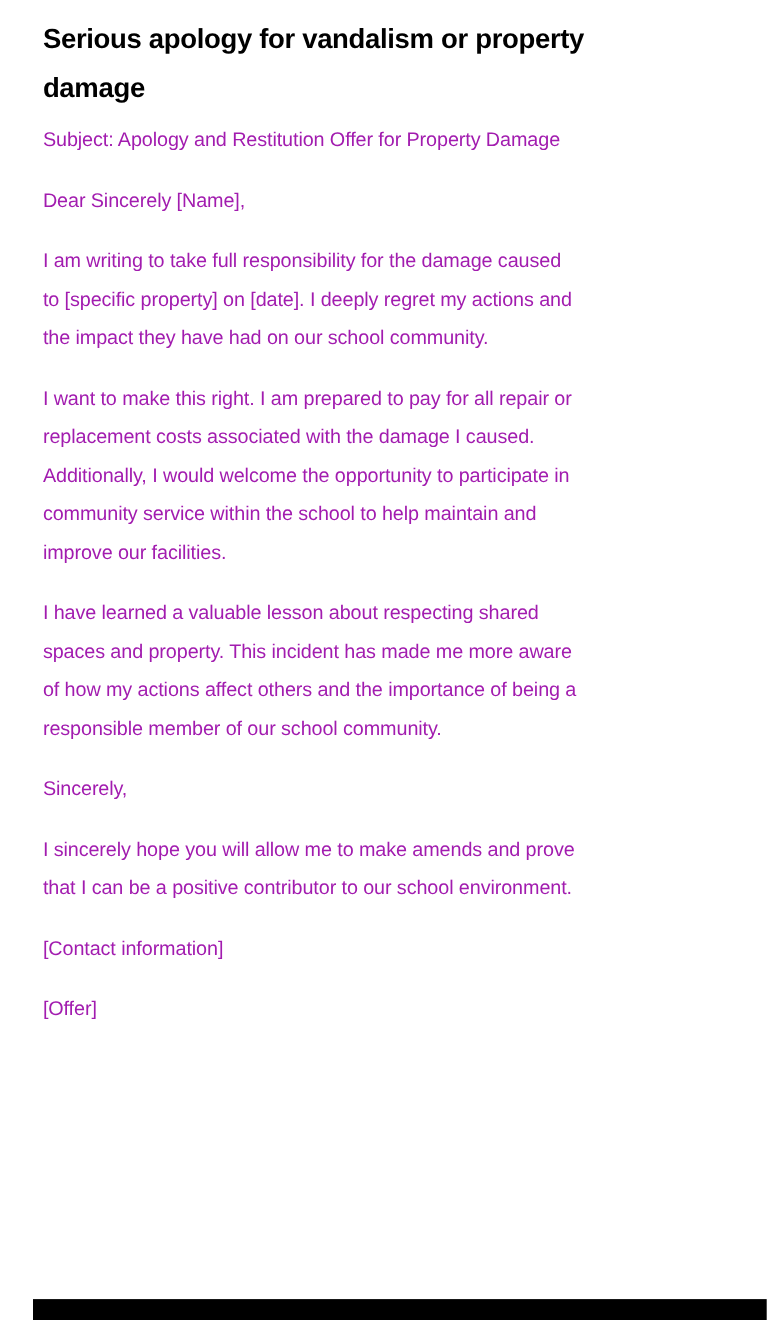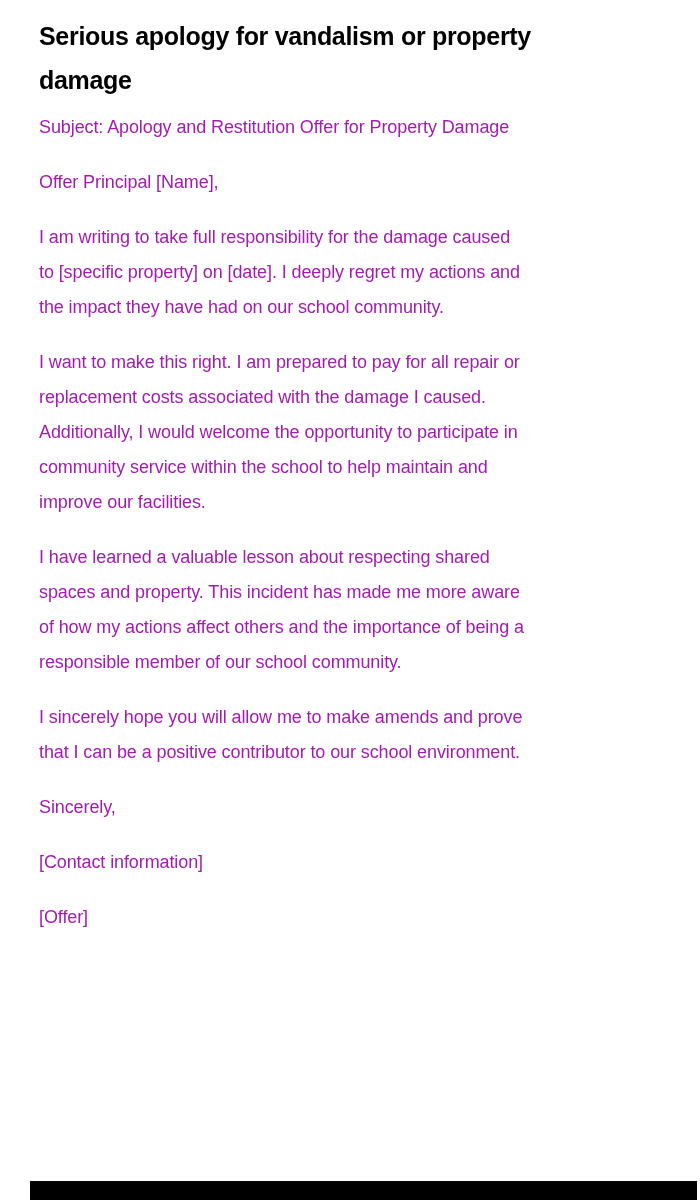--- a/index.html
+++ b/index.html
@@ -45,42 +45,42 @@
 </head>
 <body>
 
 <div class="page">
 
   <h1 class="article-title">Serious apology for vandalism or property
 damage</h1>
 
   <p class="para">Subject: Apology and Restitution Offer for Property Damage</p>
 
-  <p class="para">Offer Principal [Name],</p>
+  <p class="para">Dear Sincerely [Name],</p>
 
   <p class="para">I am writing to take full responsibility for the damage caused
 to [specific property] on [date]. I deeply regret my actions and
 the impact they have had on our school community.</p>
 
 
   <p class="para">I want to make this right. I am prepared to pay for all repair or
 replacement costs associated with the damage I caused.
 Additionally, I would welcome the opportunity to participate in
 community service within the school to help maintain and
 improve our facilities.</p>
 
   <p class="para">I have learned a valuable lesson about respecting shared
 spaces and property. This incident has made me more aware
 of how my actions affect others and the importance of being a
 responsible member of our school community.</p>
 
+  <p class="para">Sincerely,</p>
+
   <p class="para">I sincerely hope you will allow me to make amends and prove
 that I can be a positive contributor to our school environment.</p>
-
-  <p class="para">Sincerely,</p>
 
 
   <p class="para">[Contact information]</p>
 
   <p class="para">[Offer]</p>
 
   <div class="footer-bar"></div>
 
 </div>
 

